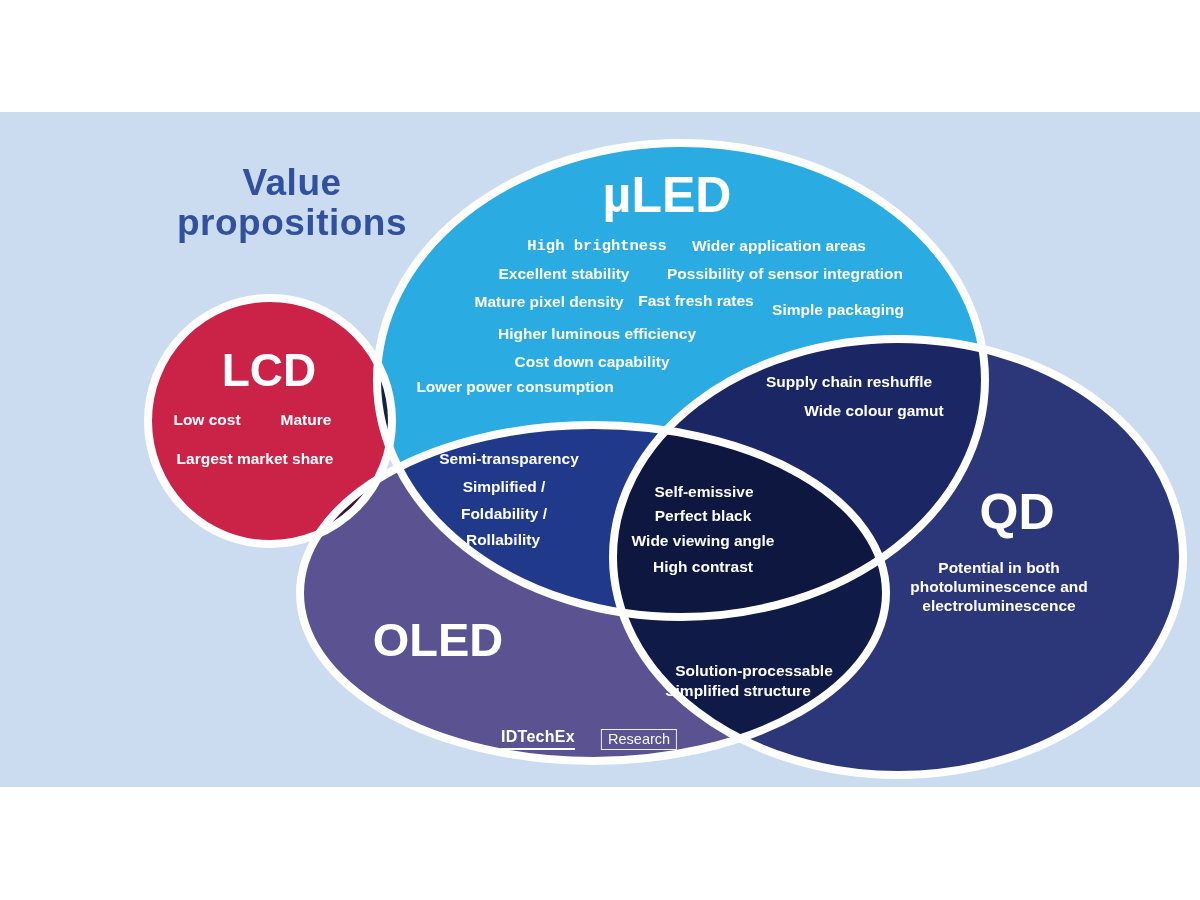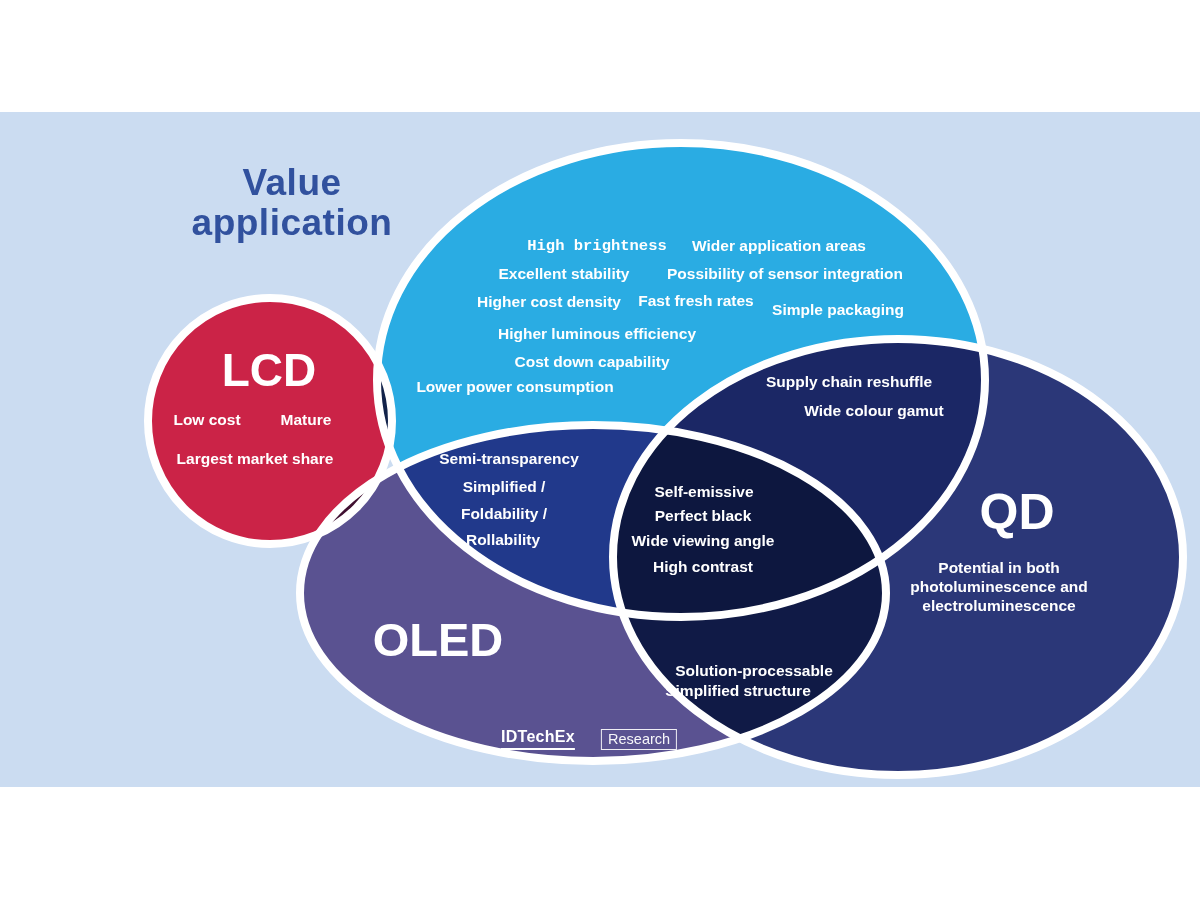--- a/index.html
+++ b/index.html
@@ -123,31 +123,32 @@
     </g>
 
     <ellipse cx="681" cy="380" rx="304" ry="237" fill="none" stroke-width="8" data-name="muled-outline" stroke="#FFFFFF"></ellipse>
     <ellipse cx="270" cy="421" rx="122" ry="123" fill="none" stroke-width="8" data-name="lcd-outline" stroke="#FFFFFF"></ellipse>
     <ellipse cx="593" cy="593" rx="293" ry="168" fill="none" stroke-width="8" data-name="oled-outline" stroke="#FFFFFF"></ellipse>
     <ellipse cx="898" cy="557" rx="285" ry="218" fill="none" stroke-width="8" data-name="qd-outline" stroke="#FFFFFF"></ellipse>
   </svg>
 
   <div class="labels" data-name="labels-layer">
 
-    <div class="lbl" data-name="diagram-title">Value application</div>
+    <div class="lbl" data-name="diagram-title">Value propositions</div>
 
+    <div class="lbl" data-name="muled-title">µLED</div>
     <div class="lbl" data-name="lcd-title">LCD</div>
     <div class="lbl" data-name="oled-title">OLED</div>
     <div class="lbl" data-name="qd-title">QD</div>
 
     <div class="lbl" data-name="muled-item-high-brightness">High brightness</div>
     <div class="lbl" data-name="muled-item-wider-application-areas">Wider application areas</div>
     <div class="lbl" data-name="muled-item-excellent-stability">Excellent stability</div>
     <div class="lbl" data-name="muled-item-possibility-of-sensor-integration">Possibility of sensor integration</div>
-    <div class="lbl" data-name="muled-item-higher-pixel-density">Higher cost density</div>
+    <div class="lbl" data-name="muled-item-higher-pixel-density">Mature pixel density</div>
     <div class="lbl" data-name="muled-item-fast-fresh-rates">Fast fresh rates</div>
     <div class="lbl" data-name="muled-item-simple-packaging">Simple packaging</div>
     <div class="lbl" data-name="muled-item-higher-luminous-efficiency">Higher luminous efficiency</div>
     <div class="lbl" data-name="muled-item-cost-down-capability">Cost down capability</div>
     <div class="lbl" data-name="muled-item-lower-power-consumption">Lower power consumption</div>
 
     <div class="lbl" data-name="lcd-item-low-cost">Low cost</div>
     <div class="lbl" data-name="lcd-item-mature">Mature</div>
     <div class="lbl" data-name="lcd-item-largest-market-share">Largest market share</div>
 

